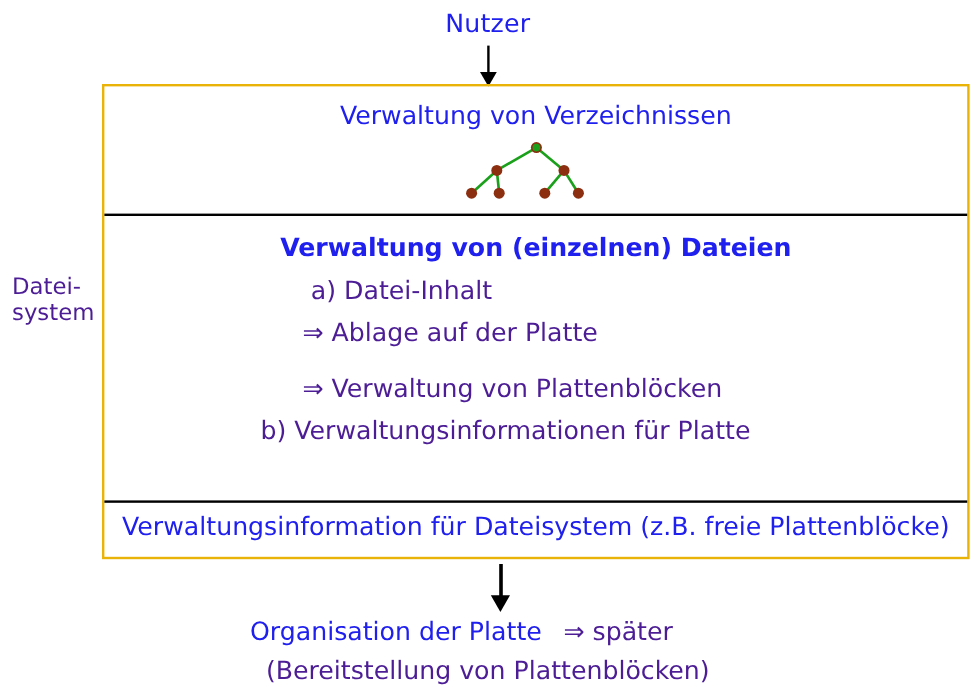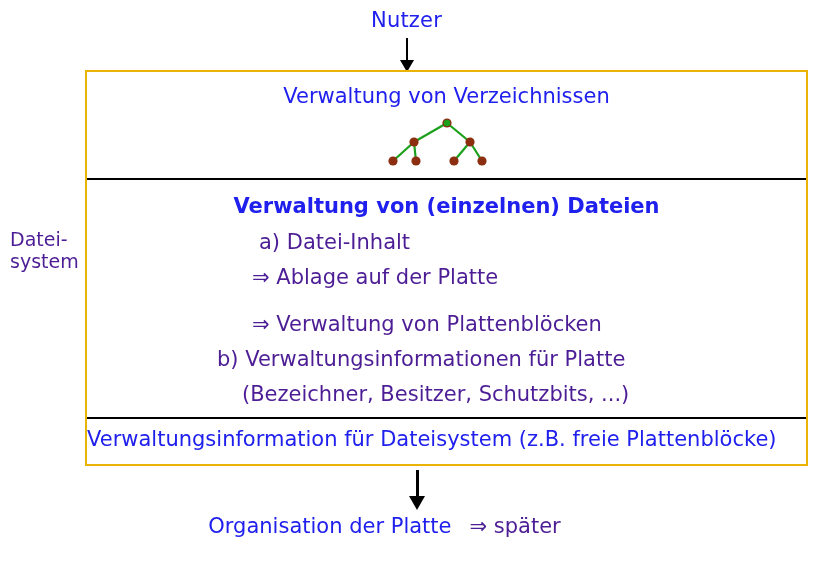--- a/index.html
+++ b/index.html
@@ -104,20 +104,21 @@
   #sec2-a1   { left: 165px; top: 193px; }
   #sec2-a2   { left: 165px; top: 240px; }
   #sec2-b    { left: 130px; top: 275px; }
   #sec2-b2   { left: 155px; top: 310px; }
 
   
   #sec3-title {
     position: absolute;
     left: 0; top: 355px;
     width: 100%;
+    text-align: center;
     font-size: 21px;
   }
 
   
   #dateisystem-label {
     position: absolute;
     left: 10px;
     top: 228px;
     width: 72px;
     font-size: 19px;
@@ -207,25 +208,25 @@
           <circle cx="65" cy="7" r="3.2"></circle>
         </g>
       </svg>
     </div>
 
     <div id="sec2-title" class="blue">Verwaltung von (einzelnen) Dateien</div>
     <div class="sec2-line black" id="sec2-a">a) Datei-Inhalt</div>
     <div class="sec2-line purple" id="sec2-a1">⇒ Ablage auf der Platte</div>
     <div class="sec2-line purple" id="sec2-a2">⇒ Verwaltung von Plattenblöcken</div>
     <div class="sec2-line black" id="sec2-b">b) Verwaltungsinformationen für Platte</div>
-    <div class="sec2-line black" id="sec2-b2">(Bezeichner, Besitzer, Schutzbits, ...)</div>
 
     <div id="sec3-title" class="blue">Verwaltungsinformation für Dateisystem (z.B. freie Plattenblöcke)</div>
   </div>
 
   <div id="arrow-bottom"></div>
   <div id="arrow-bottom-head"></div>
 
   <div id="bottom-line-1">
     <span class="blue">Organisation der Platte</span><span class="sp"></span><span class="black">⇒ später</span>
   </div>
+  <div id="bottom-line-2" class="black">(Bereitstellung von Plattenblöcken)</div>
 
 </div>
 
 </body></html>

